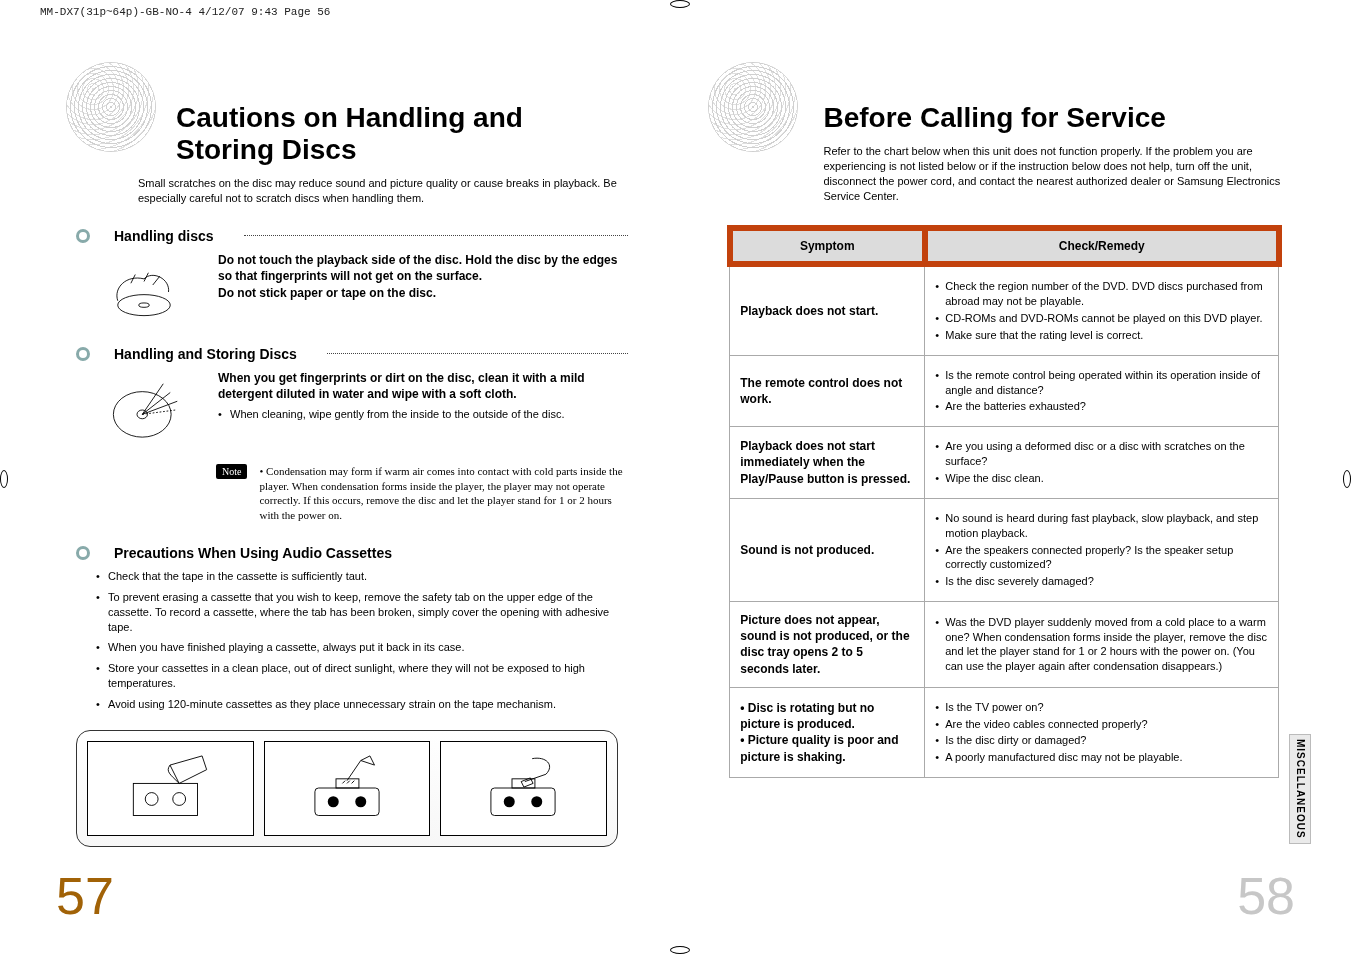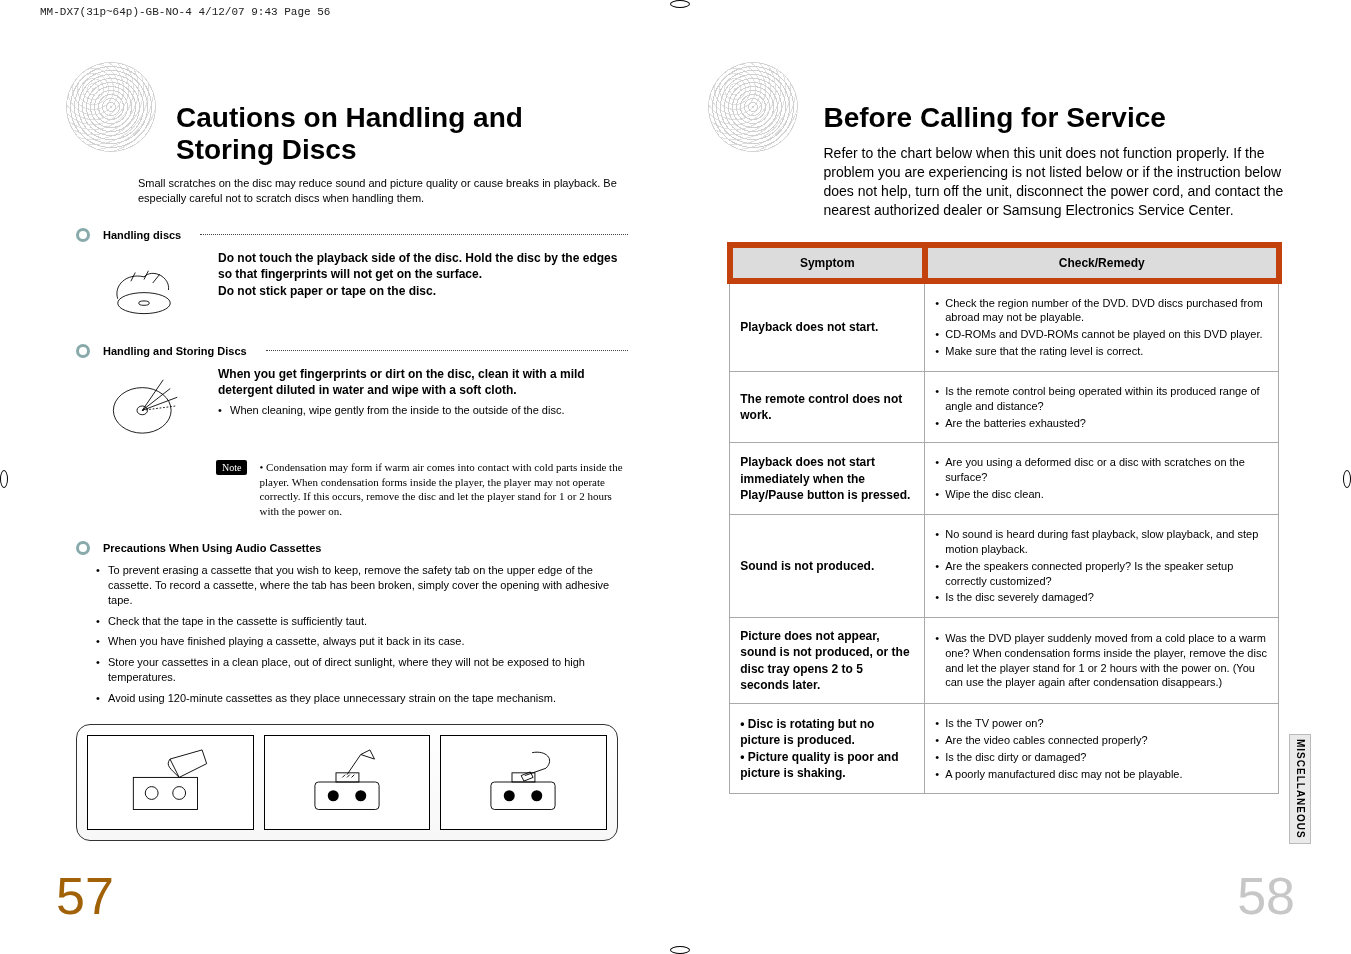--- a/index.html
+++ b/index.html
@@ -56,23 +56,23 @@
   }
   .intro {
     font-size: 11px;
     margin-left: 72px;
     margin-bottom: 22px;
     line-height: 1.35;
   }
   .section-head {
     display: flex;
     align-items: center;
-    gap: 13px;
+    gap: 24px;
     font-weight: bold;
-    font-size: 11px;
+    font-size: 14px;
     margin: 12px 0 8px 10px;
   }
   .section-head .lead-dot {
     width: 14px; height: 14px;
     border: 3px solid #8aa; border-radius: 50%;
     background: #fff;
   }
   .section-head .dots { flex:1; height:0; border-bottom: 1px dotted #444; margin-left:6px;}
   .block-row { display:flex; gap:27px; margin: 6px 10px 14px 30px; }
   .illus-box {
@@ -104,21 +104,21 @@
     background:#fff;
   }
   .page-num-left {
     position:absolute; bottom:8px; left:18px;
     font-size:52px; color:#a16207; font-weight:300;
   }
 
   
   .right-page .corner-swirl { left:12px; top:24px;}
   .right-page h1.title { margin-left:100px; }
-  .right-page .intro { margin-left:100px; font-size:14px;}
+  .right-page .intro { margin-left:100px; font-size:11px;}
   .trouble-table {
     width: 555px;
     margin: 14px auto 0 auto;
     border-collapse: collapse;
     font-size: 11px;
   }
   .trouble-table th {
     background:#dcdcdc;
     font-weight:bold;
     text-align:center;
@@ -210,22 +210,22 @@
     <div class="note-line" style="margin-left:150px;">
       <span class="note-badge">Note</span>
       <span style="font-size:11px; line-height:1.35;">• <span>Condensation may form if warm air comes into contact with cold parts inside the player. When condensation forms inside the player, the player may not operate correctly. If this occurs, remove the disc and let the player stand for 1 or 2 hours with the power on.</span></span>
     </div>
 
     <div class="section-head" style="margin-top:22px;">
       <span class="lead-dot"></span>
       <span>Precautions When Using Audio Cassettes</span>
     </div>
     <ul class="bullets">
+      <li>Check that the tape in the cassette is sufficiently taut.</li>
       <li>To prevent erasing a cassette that you wish to keep, remove the safety tab on the upper edge of the cassette. To record a cassette, where  the tab has been broken, simply cover the opening with adhesive tape.</li>
-      <li>Check that the tape in the cassette is sufficiently taut.</li>
       <li>When you have finished playing a cassette, always put it back in its case.</li>
       <li>Store your cassettes in a clean place, out of direct sunlight, where they will not be exposed to high temperatures.</li>
       <li>Avoid using 120-minute cassettes as they place unnecessary strain on the tape mechanism.</li>
     </ul>
 
     <div class="cassette-panel">
       <div class="cell">
         <svg viewBox="0 0 120 80" width="110" height="80">
           <rect x="20" y="35" width="70" height="35" fill="none" stroke="#000"></rect>
           <circle cx="40" cy="52" r="7" fill="none" stroke="#000"></circle>
@@ -280,21 +280,21 @@
                 <li>Check the region number of the DVD. DVD discs purchased from abroad may not be playable.</li>
                 <li>CD-ROMs and DVD-ROMs cannot be played on this DVD player.</li>
                 <li>Make sure that the rating level is correct.</li>
               </ul>
             </td>
           </tr>
           <tr>
             <td class="symp" style="white-space: pre-line;">The remote control does not work.</td>
             <td>
               <ul>
-                <li>Is the remote control being operated within its produced range of angle and distance?</li>
+                <li>Is the remote control being operated within its operation inside of angle and distance?</li>
                 <li>Are the batteries exhausted?</li>
               </ul>
             </td>
           </tr>
           <tr>
             <td class="symp" style="white-space: pre-line;">Playback does not start immediately when the Play/Pause button is pressed.</td>
             <td>
               <ul>
                 <li>Are you using a deformed disc or a disc with scratches on the surface?</li>
                 <li>Wipe the disc clean.</li>

